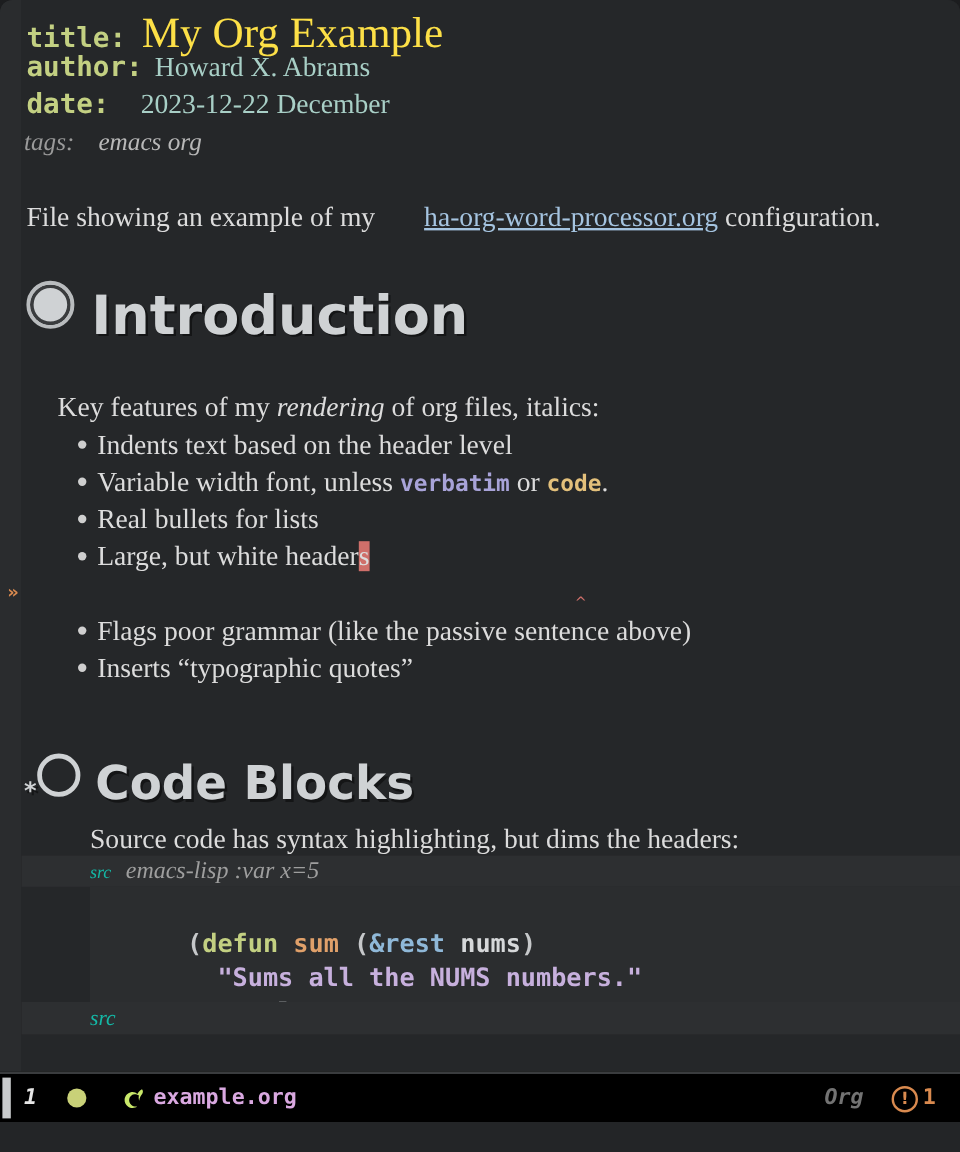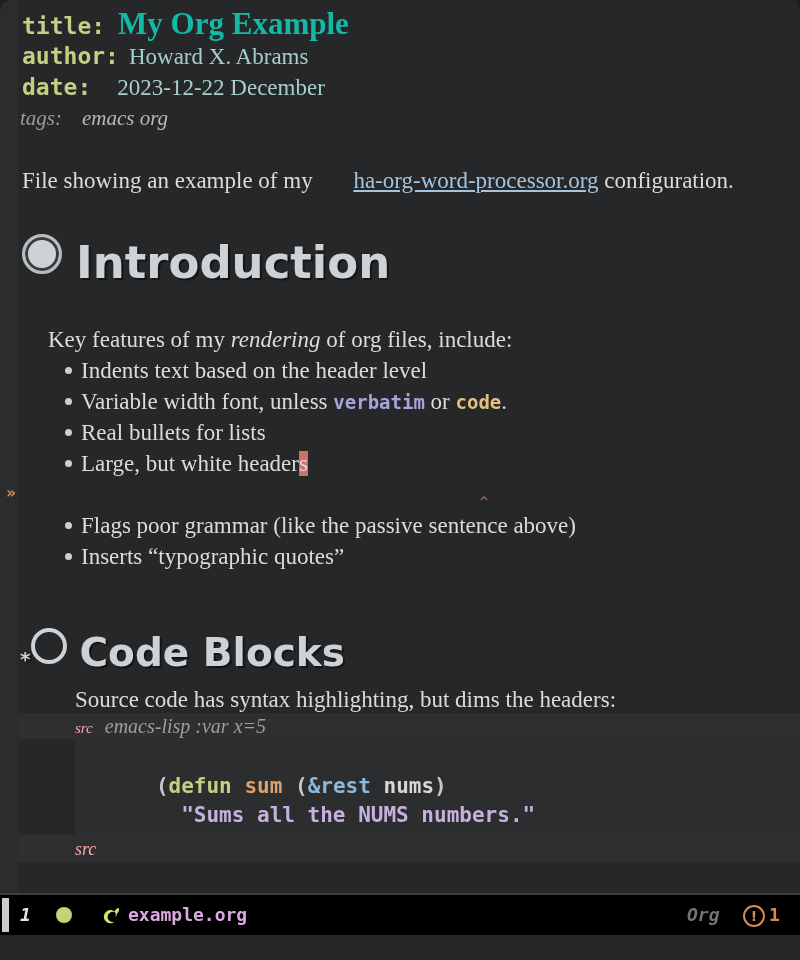--- a/index.html
+++ b/index.html
@@ -62,23 +62,23 @@
     white-space: nowrap;
   }
   .kw-key {
     font-family: "DejaVu Sans Mono", monospace;
     font-size: 23px;
     font-weight: bold;
     color: #c3d082;
   }
   .kw-title {
     font-family: "Liberation Serif", serif;
-    font-size: 31px;
-    font-weight: bold;
-    color: #14b8a6;
+    font-size: 36px;
+    font-weight: normal;
+    color: #fde047;
   }
   .kw-val {
     font-family: "Liberation Serif", serif;
     font-size: 23px;
     color: #a8cfc6;
   }
   .kw-tags-key {
     font-family: "Liberation Serif", serif;
     font-style: italic;
     font-size: 21px;
@@ -192,21 +192,21 @@
     background: #2d2f31;
     font-family: "Liberation Serif", serif;
     font-style: italic;
     font-size: 20px;
     color: #9e9e9e;
     white-space: nowrap;
   }
   .src-hdr .tag {
     font-size: 15px;
     font-style: italic;
-    color: #fca5a5;
+    color: #14b8a6;
   }
   .src-body {
     position: absolute;
     left: 75px;
     width: 725px;
     background: #2b2d2f;
   }
   .code-line {
     position: absolute;
     font-family: "DejaVu Sans Mono", monospace;
@@ -317,21 +317,21 @@
 
   <div class="para" style="left:22px; top:168px;">
     <span>File showing an example of my </span><a class="link" href="#">ha-org-word-processor.org</a><span> configuration.</span>
   </div>
 
   <div class="heading h1" style="left:22px; top:234px;">
     <span class="bullet-ring"></span><span>Introduction</span>
   </div>
 
   <div class="para" style="left:48px; top:327px;">
-    <span>Key features of my </span><span class="italic">rendering</span><span> of org files, include:</span>
+    <span>Key features of my </span><span class="italic">rendering</span><span> of org files, italics:</span>
   </div>
 
   <div class="li" style="left:65px; top:358px;">
     <span class="dot"></span><span>Indents text based on the header level</span>
   </div>
 
   <div class="li" style="left:65px; top:389px;">
     <span class="dot"></span><span>Variable width font, unless </span><span class="verbatim">verbatim</span><span> or </span><span class="codeinline">code</span><span>.</span>
   </div>
 

